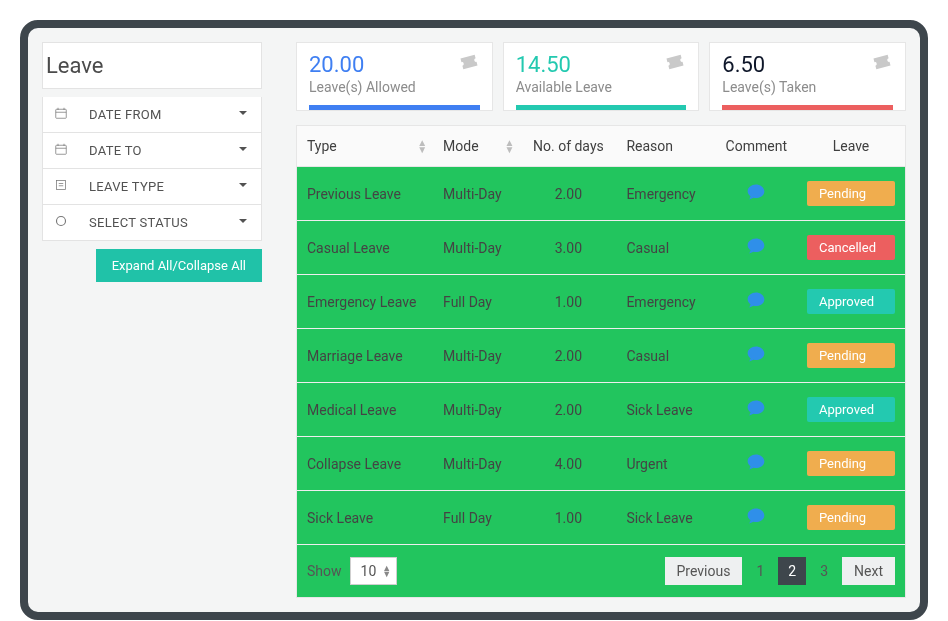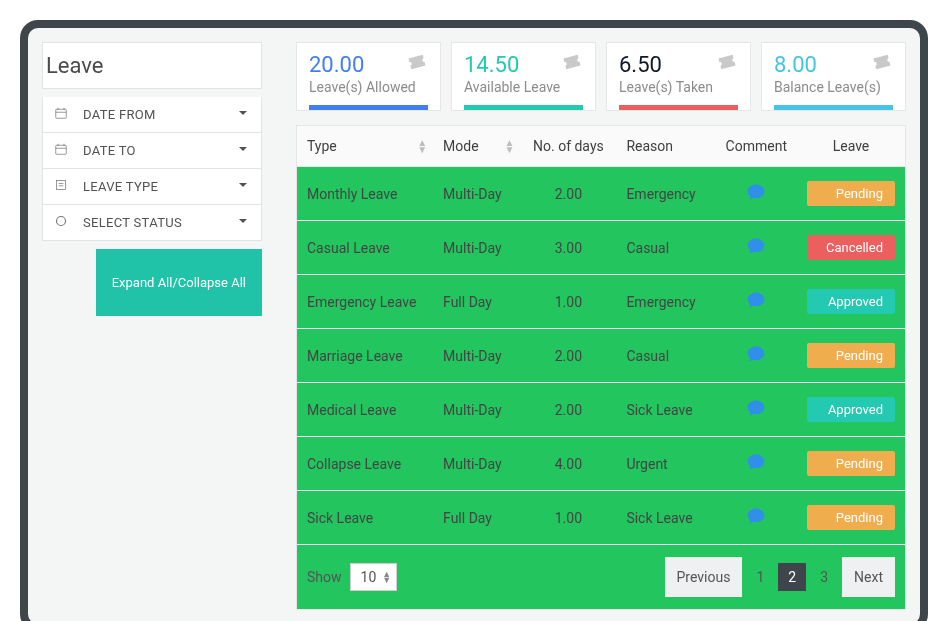--- a/index.html
+++ b/index.html
@@ -53,30 +53,30 @@
   }
   .filter-item {
     background: #fff;
     border: 1px solid #e3e3e3;
     border-top: none;
     padding: 10px 12px;
     font-size: 13px;
     color: #525252;
     display: flex;
     align-items: center;
-    gap: 16px;
+    gap: 22px;
     cursor: pointer;
     letter-spacing: 0.3px;
   }
   .filter-item .chev { margin-left: auto; }
   .expand-btn {
     background: #20c2a8;
     color: #fff;
     border: none;
-    padding: 26px 16px;
+    padding: 9px 16px;
     font-size: 13px;
     float: right;
     margin-top: 8px;
     cursor: pointer;
   }
 
   
   .main { flex: 1; display: flex; flex-direction: column; gap: 14px; margin-left: 20px; }
   .stats { display: flex; gap: 10px; }
   .stat {
@@ -117,21 +117,21 @@
     color: #444;
     border-bottom: 1px solid #eee;
     vertical-align: middle;
   }
   tbody tr:last-child td { border-bottom: none; }
   td.center { text-align: center; }
   .comment-icon { color: #2f8fe9; cursor: pointer; }
   .badge {
     display: inline-block;
     min-width: 88px;
-    text-align: right;
+    text-align: left;
     padding: 5px 12px;
     color: #fff;
     font-size: 13px;
     border-radius: 2px;
   }
   .st-pending   { background: #f0ad4e; }
   .st-cancelled { background: #ec5f5f; }
   .st-approved  { background: #23c9b0; }
 
   
@@ -150,21 +150,21 @@
     position: relative;
     cursor: pointer;
     background: #fff;
   }
   .select-arrows {
     position: absolute; right: 5px; top: 50%; transform: translateY(-50%);
     font-size: 9px; line-height: 6px; color: #888;
   }
   .pager { display: flex; align-items: center; gap: 4px; }
   .pg {
-    padding: 12px 12px;
+    padding: 6px 12px;
     background: #eef0f1;
     color: #555;
     cursor: pointer;
     font-size: 14px;
   }
   .pg.num { padding: 6px 10px; background: transparent; }
   .pg.active { background: #3e464c; color: #fff; }
 </style>
 </head>
 <body>
@@ -251,30 +251,20 @@
         <div class="stat">
           <div class="stat-top">
             <span class="stat-val c-red">6.50</span>
             <span class="stat-icon"><svg width="22" height="22" viewBox="0 0 24 24" fill="currentColor">
                 <path d="M4 6h16a0 0 0 0 1 0 0v4a2 2 0 0 0 0 4v4H4v-4a2 2 0 0 0 0-4V6z" transform="rotate(-15 12 12)"></path>
               </svg></span>
           </div>
           <div class="stat-label">Leave(s) Taken</div>
           <div class="stat-bar b-red"></div>
         </div>
-        <div class="stat">
-          <div class="stat-top">
-            <span class="stat-val c-sky">8.00</span>
-            <span class="stat-icon"><svg width="22" height="22" viewBox="0 0 24 24" fill="currentColor">
-                <path d="M4 6h16a0 0 0 0 1 0 0v4a2 2 0 0 0 0 4v4H4v-4a2 2 0 0 0 0-4V6z" transform="rotate(-15 12 12)"></path>
-              </svg></span>
-          </div>
-          <div class="stat-label">Balance Leave(s)</div>
-          <div class="stat-bar b-sky"></div>
-        </div>
       </div>
 
     <div class="table-wrap">
       <table>
         <thead>
           <tr>
             <th style="width:140px">
               <span>Type</span>
               <span class="sort">▲<br>▼</span>
             </th>
@@ -291,21 +281,21 @@
             <th class="center" style="width:80px">
               <span>Comment</span>
             </th>
             <th class="center">
               <span>Leave</span>
             </th>
           </tr>
         </thead>
         <tbody id="tbody">
             <tr>
-              <td>Monthly Leave</td>
+              <td>Previous Leave</td>
               <td>Multi-Day</td>
               <td class="center">2.00</td>
               <td>Emergency</td>
               <td class="center"><span class="comment-icon"><svg width="20" height="20" viewBox="0 0 24 24" fill="currentColor">
                     <path d="M12 3C6.5 3 2 6.6 2 11c0 2.4 1.3 4.5 3.4 6L4 21l5-2c1 .2 2 .3 3 .3 5.5 0 10-3.6 10-8S17.5 3 12 3z"></path>
                   </svg></span></td>
               <td class="center"><span class="badge st-pending">Pending</span></td>
             </tr>
             <tr>
               <td>Casual Leave</td>

